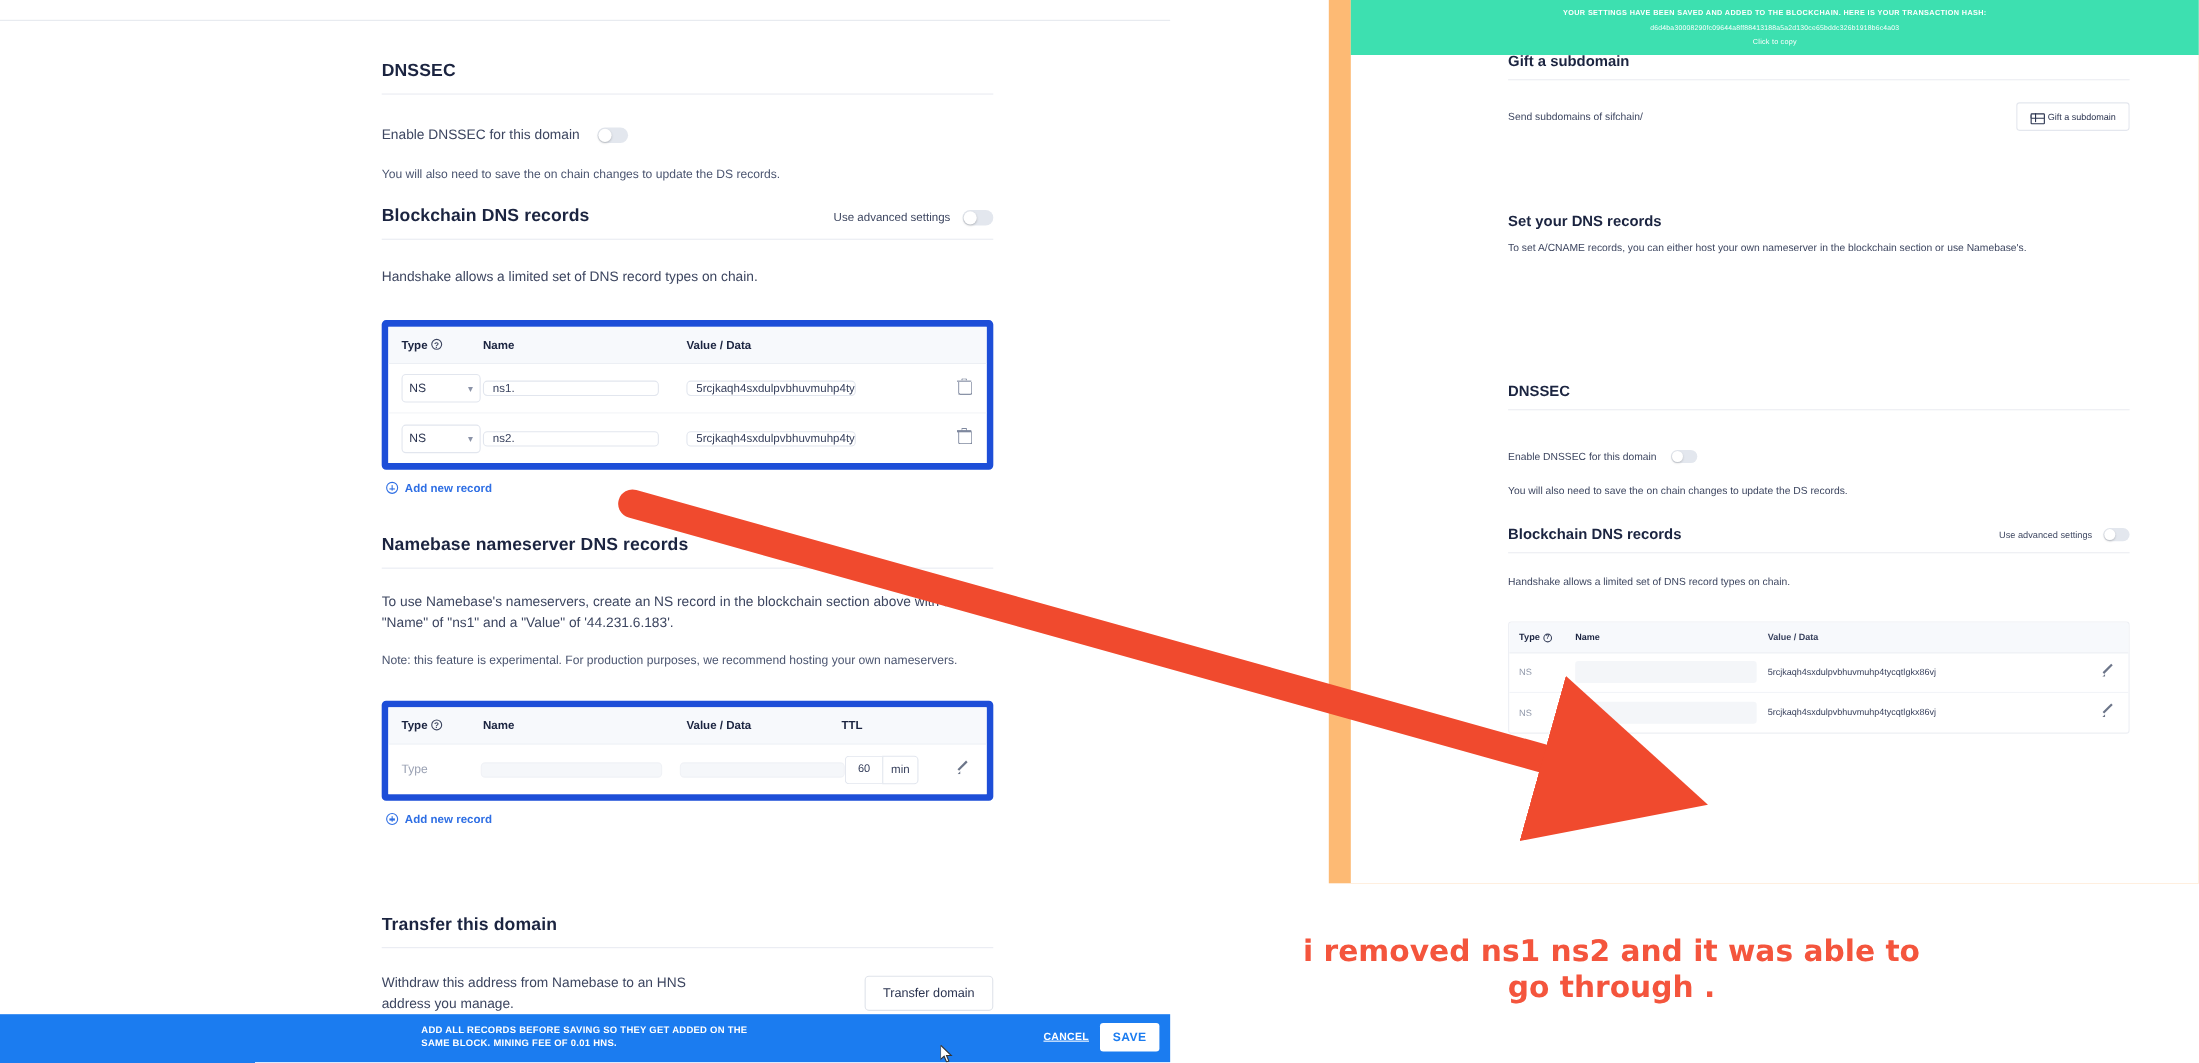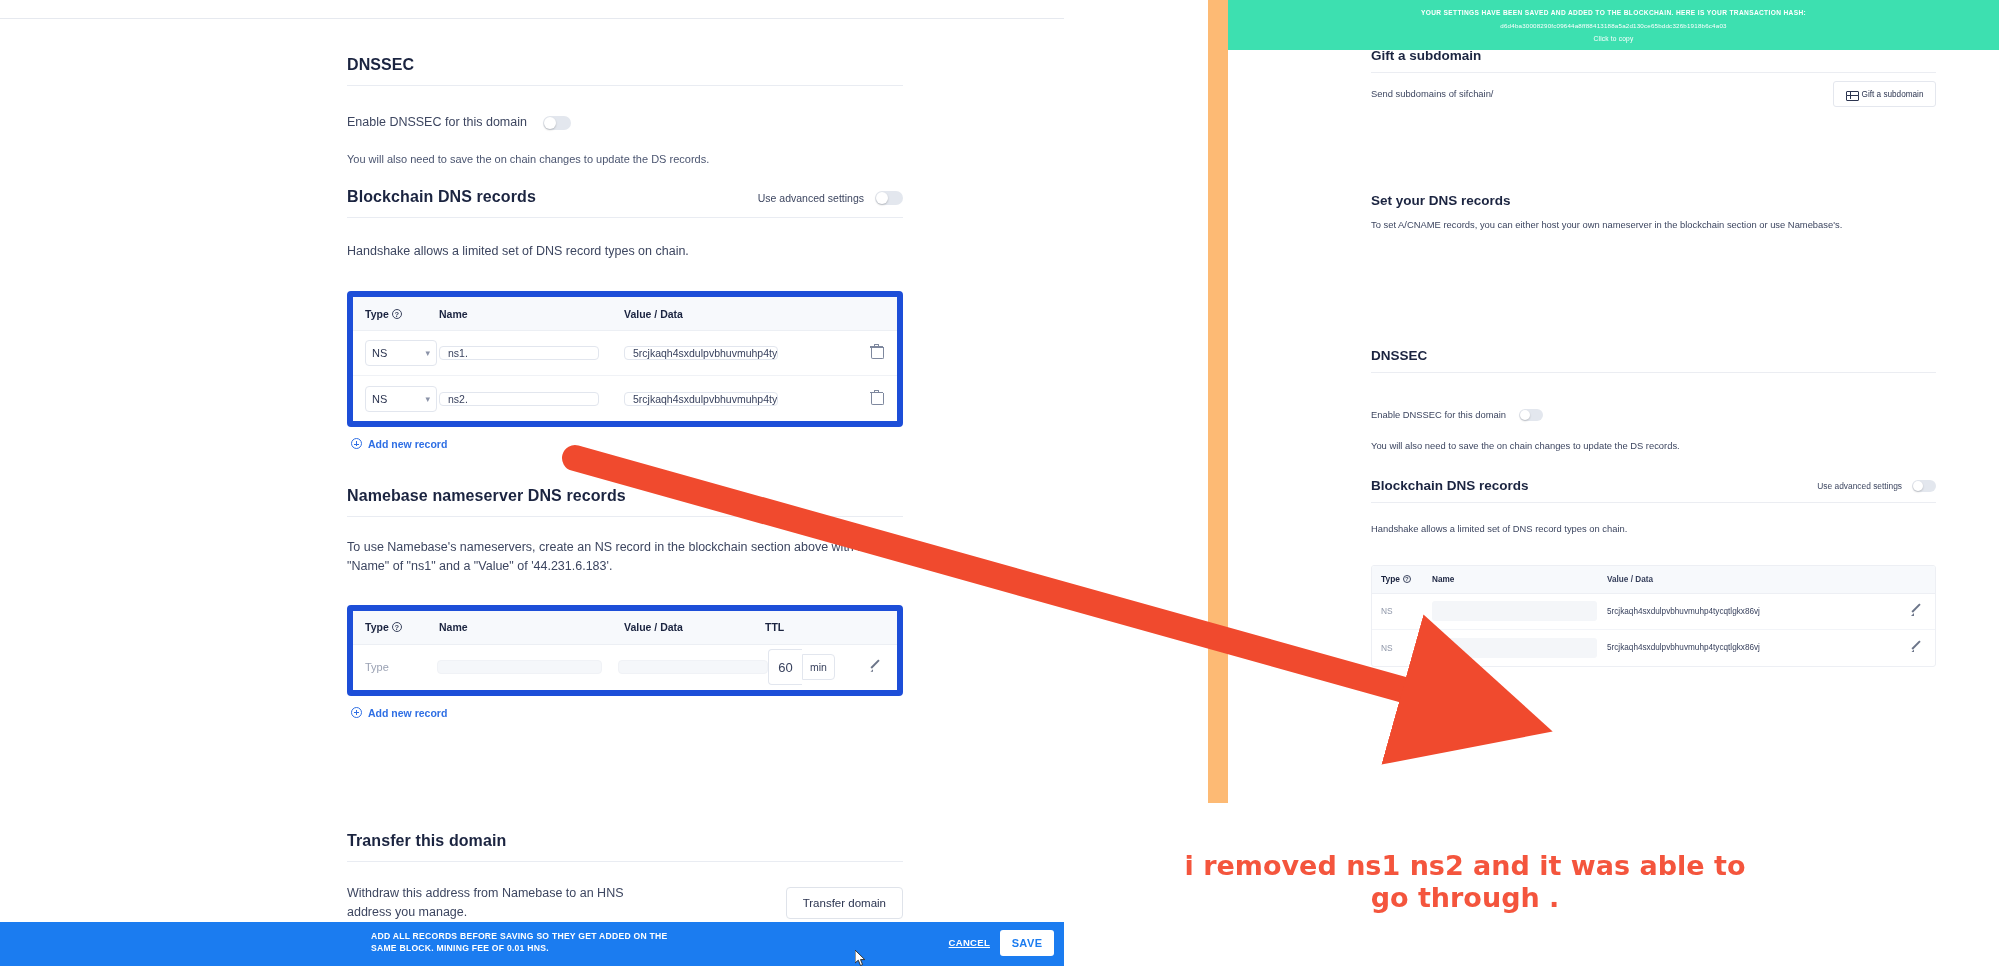--- a/index.html
+++ b/index.html
@@ -48,21 +48,21 @@
     display:flex; align-items:center; justify-content:space-between; padding:0 6px;
     font-size: 11px; color:#2b3category; color:#2b3450;
   }
   .sel .cv { font-size:9px; color:#8b93a8; }
   .inp {
     height: 14px; border:1px solid #e2e6ee; border-radius:4px; background:#fff;
     display:flex; align-items:center; padding:0 8px; font-size: 10.5px; color:#39425e; overflow:hidden; white-space:nowrap;
   }
   .inp.blank { background:#f5f7fa; border-color:#f0f2f6; }
   .ttl-box { display:flex; align-items:center; }
-  .ttl-num { width:34px; height:36px; border:1px solid #e2e6ee; border-right:none; border-radius:4px 0 0 4px; background:#fff; display:flex; align-items:center; justify-content:center; font-size:13px; color:#39425e; }
+  .ttl-num { width:34px; height:26px; border:1px solid #e2e6ee; border-right:none; border-radius:4px 0 0 4px; background:#fff; display:flex; align-items:center; justify-content:center; font-size:10px; color:#39425e; }
   .ttl-unit { height:26px; padding:0 7px; border:1px solid #e2e6ee; border-radius:0 4px 4px 0; background:#fff; display:flex; align-items:center; font-size:10.5px; color:#39425e; }
 
   .trash { width:13px; height:14px; display:inline-block; position:relative; }
   .trash::before { content:""; position:absolute; left:1px; top:3px; width:11px; height:11px; border:1.3px solid #7e889e; border-top:none; border-radius:0 0 2px 2px; }
   .trash::after { content:""; position:absolute; left:0; top:2px; width:13px; height:1.3px; background:#7e889e; }
   .trash i { position:absolute; left:4px; top:0; width:5px; height:2.4px; border:1.3px solid #7e889e; border-bottom:none; border-radius:1px 1px 0 0; }
 
   .pencil { width:14px; height:14px; display:inline-block; position:relative; }
   .pencil::before { content:""; position:absolute; left:2px; top:9px; width:11px; height:1.5px; background:#6c7589; transform:rotate(-45deg); transform-origin:left center; }
   .pencil::after { content:""; position:absolute; left:1px; top:10.5px; width:3px; height:3px; background:#6c7589; clip-path:polygon(0 100%,100% 100%,100% 0); }
@@ -80,21 +80,21 @@
     height:32px; display:inline-flex; align-items:center; justify-content:center;
     padding:0 16px; font-size:11.5px; color:#2b3450;
   }
 
   
   .savebar {
     position:absolute; left:0; bottom:0; width:1064px; height:44px; background:#1b7cf0;
     display:flex; align-items:center;
   }
   .savebar-msg {
-    position:absolute; left:371px; top:8px; width:320px;
+    position:absolute; left:383px; top:8px; width:320px;
     font-size: 8.6px; font-weight:bold; color:#ffffff; letter-spacing:.25px; line-height:1.45;
   }
   .savebar-cancel { position:absolute; right:74px; top:15px; font-size:9.5px; font-weight:bold; color:#ffffff; letter-spacing:.3px; text-decoration:underline; }
   .savebar-save {
     position:absolute; right:10px; top:8px; width:54px; height:26px; background:#ffffff; border-radius:3px;
     display:flex; align-items:center; justify-content:center; font-size:11px; font-weight:bold; color:#1b7cf0; letter-spacing:.4px;
   }
   .cursor { position:absolute; left:855px; top:950px; width:12px; height:17px; }
 
   
@@ -234,20 +234,21 @@
         <div class="addnew" style="margin-top:11px; margin-left:4px;">
           <span class="plus-circle"></span>
           <span>Add new record</span>
         </div>
       </div>
 
       <div style="position:absolute; left:0; top:487px; width:556px;">
         <div class="sec-title">Namebase nameserver DNS records</div>
         <div class="sec-rule"></div>
         <div class="body-text" style="margin-top:21px; width:552px;">To use Namebase's nameservers, create an NS record in the blockchain section above with a "Name" of "ns1" and a "Value" of '44.231.6.183'.</div>
+        <div class="small-note" style="margin-top:16px;">Note: this feature is experimental. For production purposes, we recommend hosting your own nameservers.</div>
 
         <div class="rec-table" style="margin-top:28px;">
           <div class="rec-head">
             <div class="col-type th"><span>Type</span><span class="q-icon">?</span></div>
             <div class="col-name th">Name</div>
             <div class="col-value th">Value / Data</div>
             <div class="col-ttl th">TTL</div>
             <div class="col-act th"></div>
           </div>
           <div class="rec-row">
@@ -305,21 +306,21 @@
       <div class="l1">YOUR SETTINGS HAVE BEEN SAVED AND ADDED TO THE BLOCKCHAIN. HERE IS YOUR TRANSACTION HASH:</div>
       <div class="l2">d6d4ba30008290fc09644a8ff88413188a5a2d130ce65bddc326b1918b6c4a03</div>
       <div class="l3">Click to copy</div>
     </div>
 
     <div class="rp-inner">
 
       <div style="position:absolute; left:0; top:-2px; width:565px;">
         <div class="rp-title">Gift a subdomain</div>
         <div class="rp-rule"></div>
-        <div style="display:flex; align-items:center; justify-content:space-between; margin-top:8px;">
+        <div style="display:flex; align-items:center; justify-content:space-between; margin-top:20px;">
           <div class="rp-text">Send subdomains of sifchain/</div>
           <div class="gift-btn">
             <span class="gift-ic">
                 <i></i>
               </span>
             <span>Gift a subdomain</span>
           </div>
         </div>
       </div>
 

